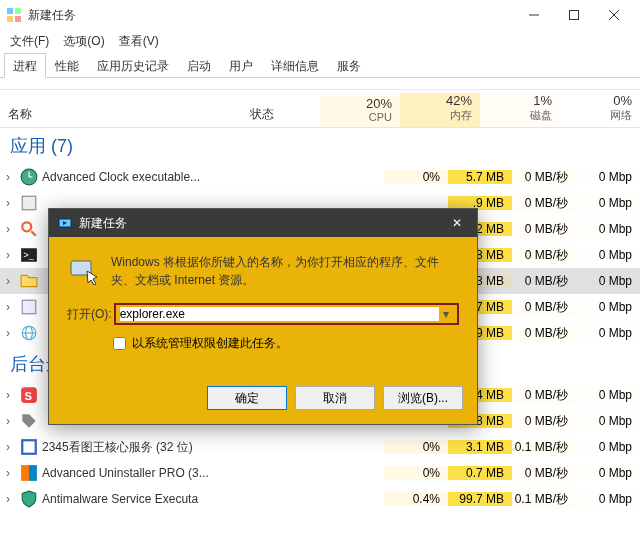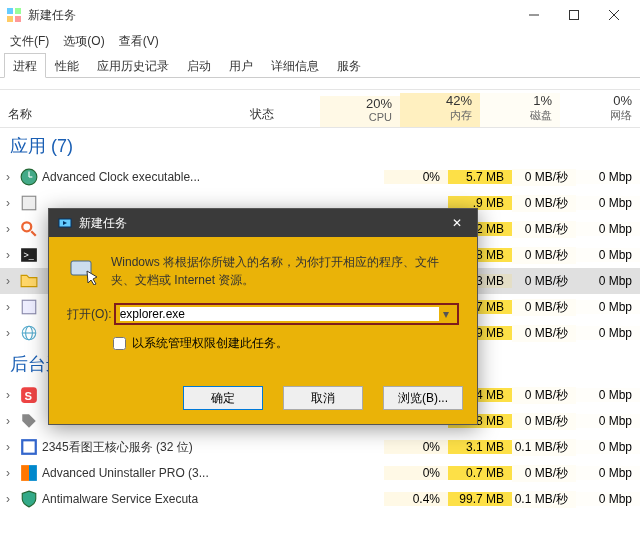--- a/index.html
+++ b/index.html
@@ -55,21 +55,21 @@
 .modal-desc { display: flex; gap: 12px; margin-bottom: 14px; }
 .modal-desc .runicon { width: 32px; height: 32px; flex-shrink: 0; }
 .modal-desc .txt { color: #333; line-height: 1.5; }
 .modal-input { display: flex; align-items: center; gap: 2px; margin-bottom: 10px; }
 .modal-input label { color: #333; }
 .modal-input .combo { flex: 1; border: 2px solid #7f1d1d; height: 22px; display: flex; align-items: center; padding: 0 4px; position: relative; }
 .modal-input .combo input { border: none; outline: none; flex: 1; font-size: 12px; }
 .modal-input .combo .dd { width: 14px; text-align: center; color: #555; }
 .modal-check { display: flex; align-items: center; gap: 6px; padding-left: 46px; margin-bottom: 14px; }
 .modal-check input { width: 13px; height: 13px; }
-.modal-btns { display: flex; justify-content: flex-end; gap: 20px; padding: 10px 14px 14px; }
+.modal-btns { display: flex; justify-content: flex-end; gap: 8px; padding: 10px 14px 14px; }
 .modal-btns button { width: 80px; height: 24px; border: 1px solid #aaa; background: #efefef; font-size: 12px; }
 .modal-btns button.primary { border: 1px solid #0078d7; }
 
 .ricon svg, .micon svg, .runicon svg { width: 100%; height: 100%; }
 </style>
 </head>
 <body>
 
 <div class="titlebar">
   <span class="icon">

